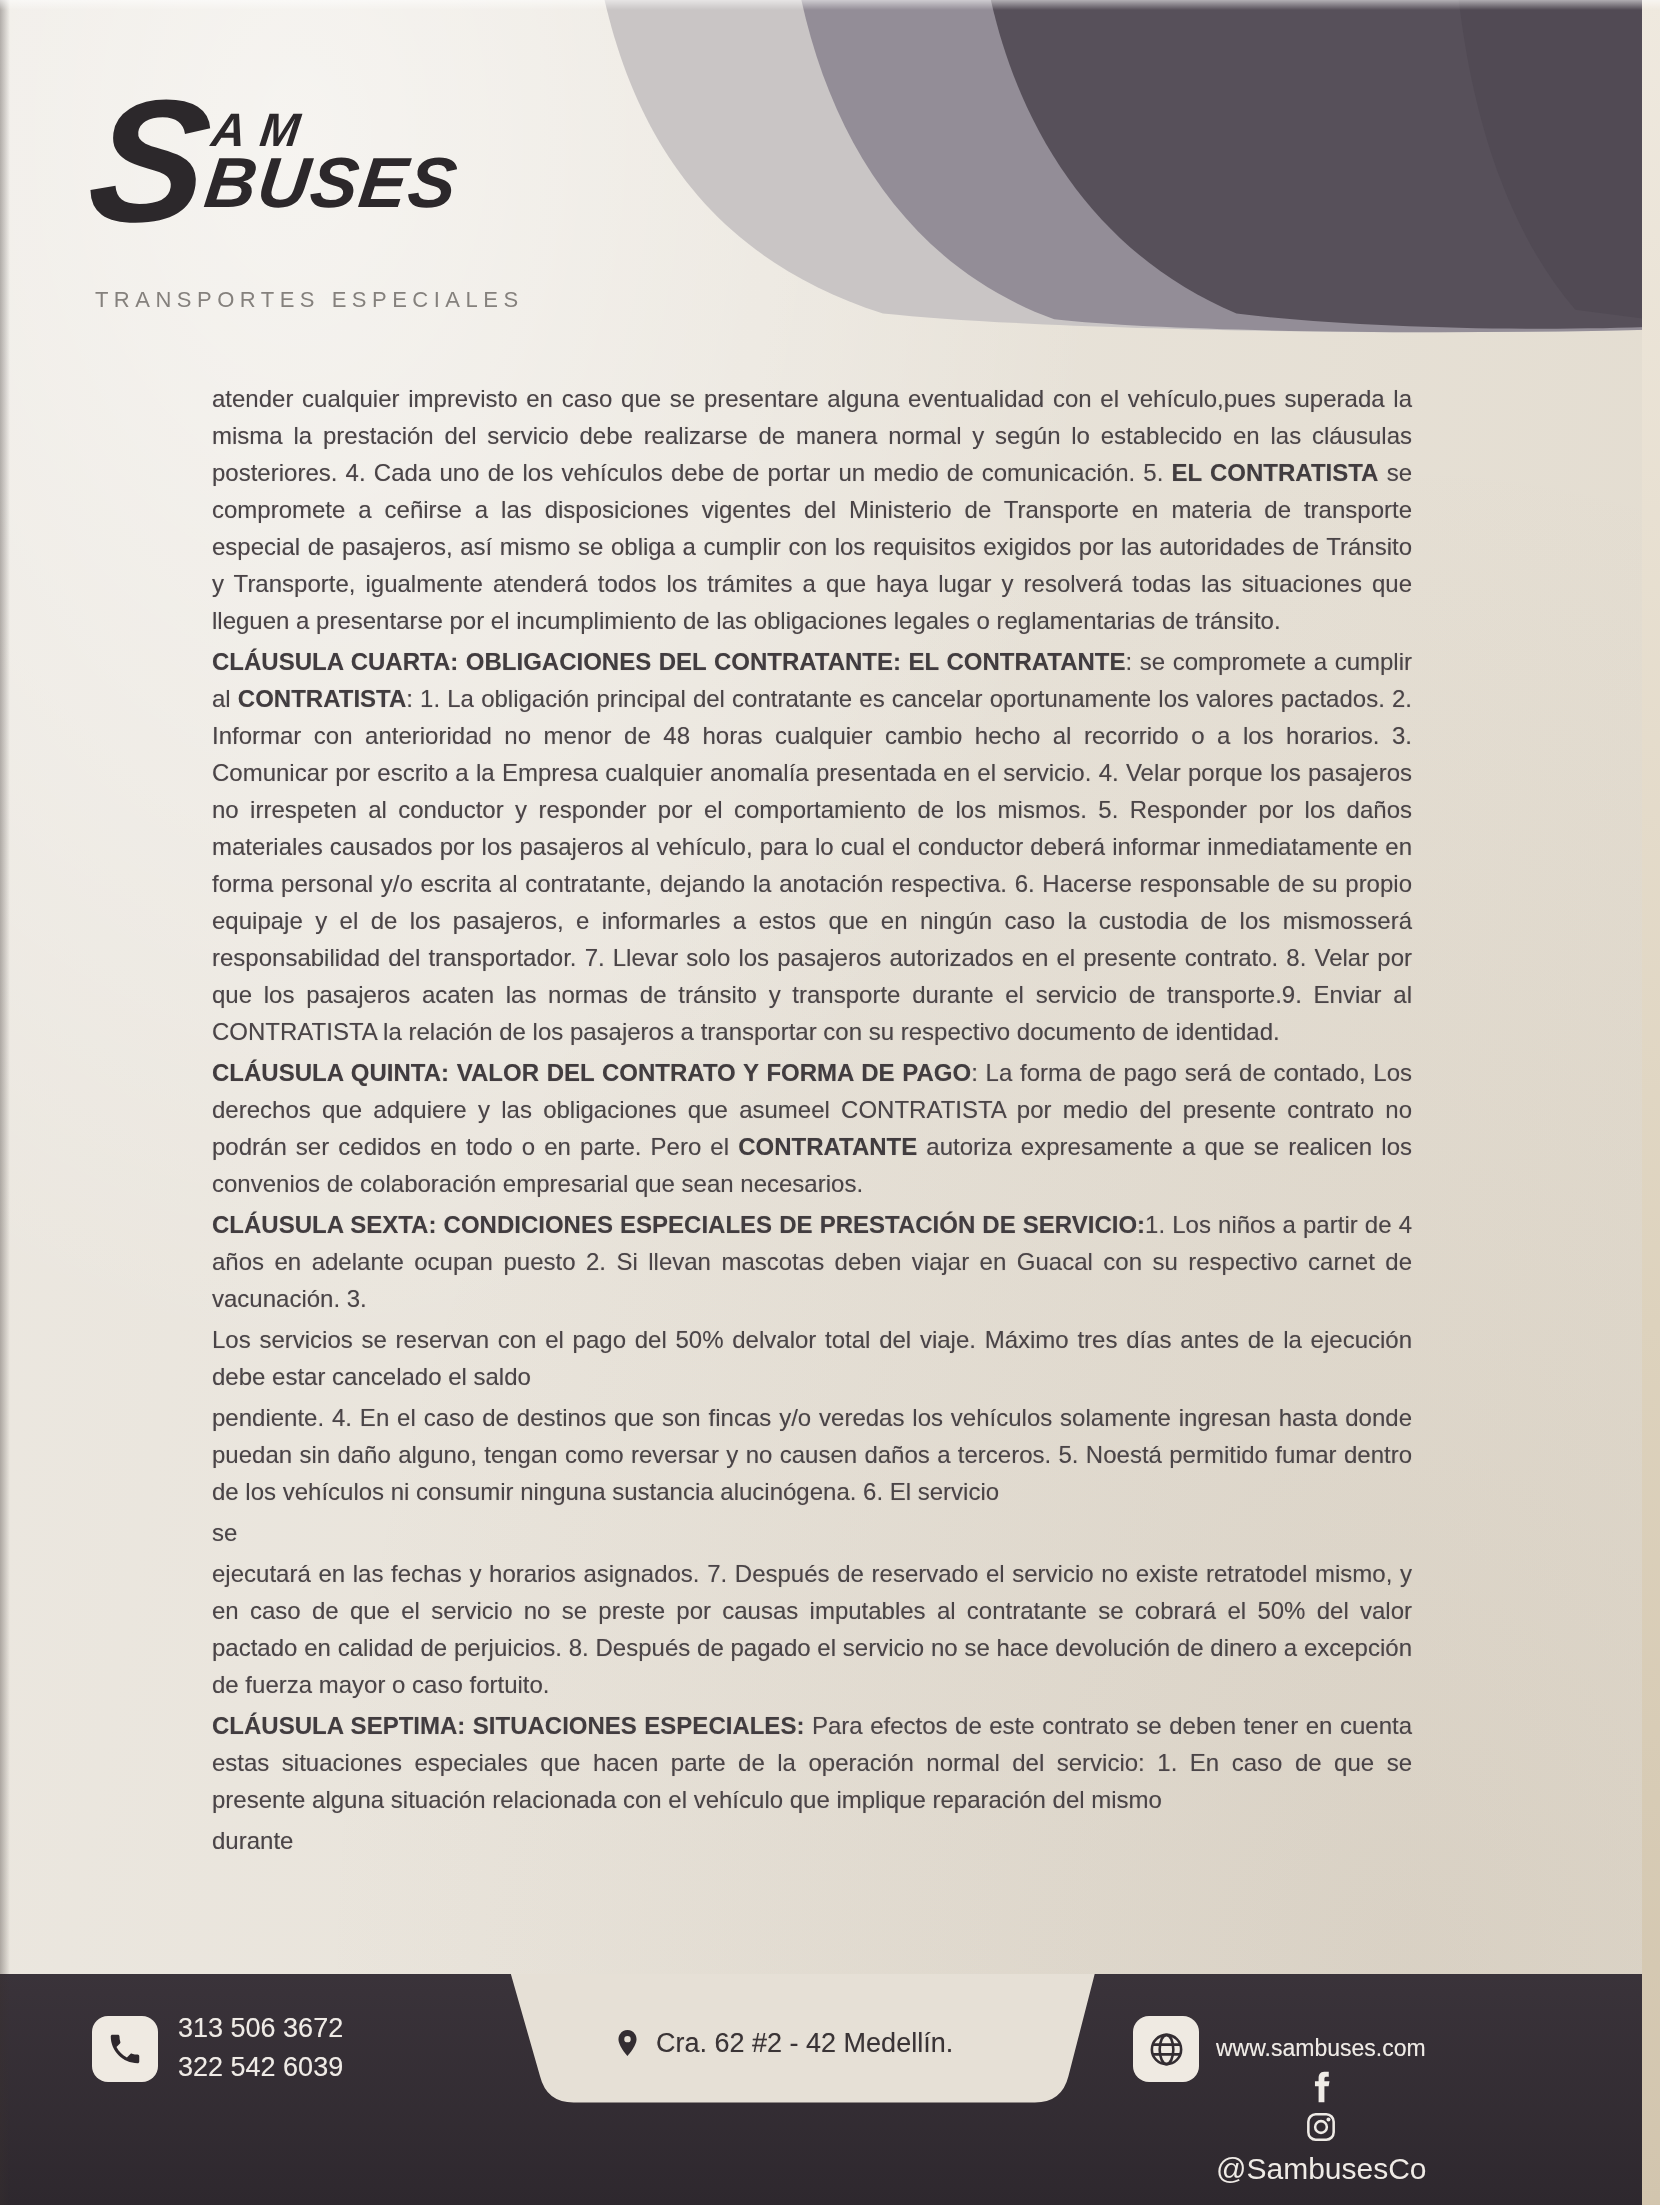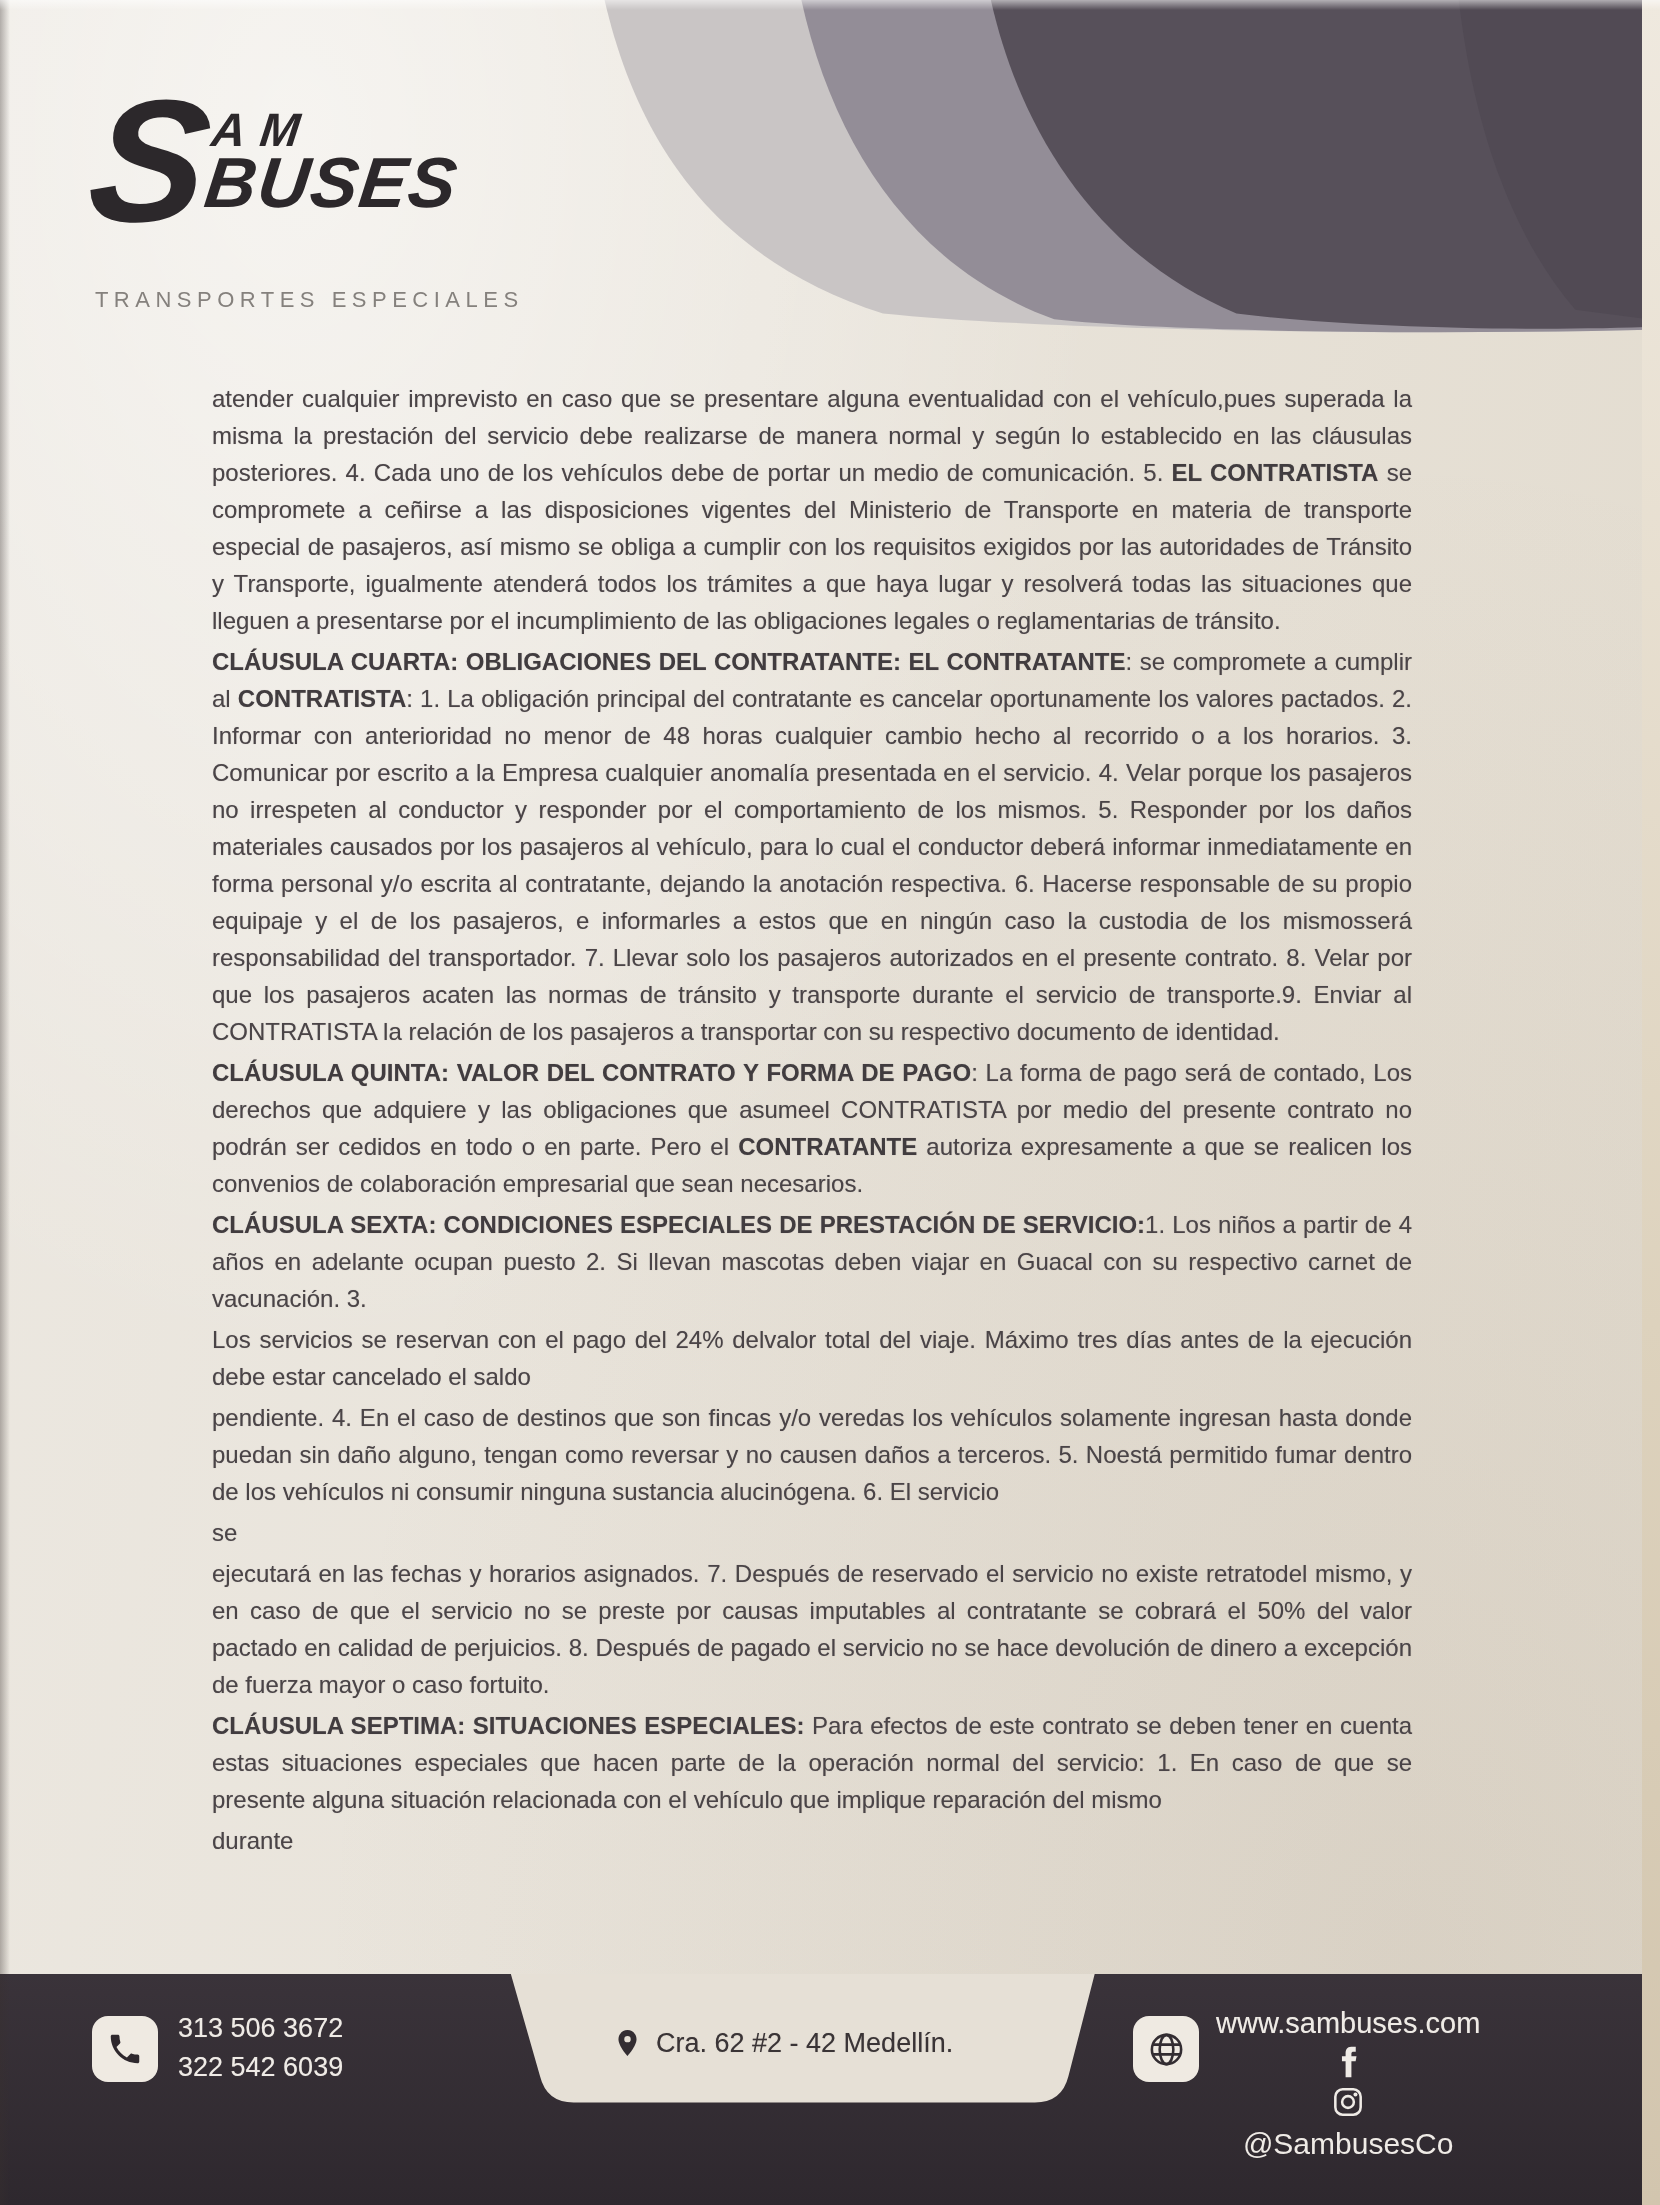--- a/index.html
+++ b/index.html
@@ -41,21 +41,21 @@
     position:absolute;width:66px;height:66px;border-radius:16px;background:#efeae2;
     display:flex;align-items:center;justify-content:center;
   }
   .f-phonebox{left:92px;top:42px;}
   .f-globebox{left:1133px;top:42px;}
   .f-phones{position:absolute;left:178px;top:35px;font-size:27px;line-height:39px;
     font-weight:normal;color:#efebe6;text-shadow:0 0 0.7px rgba(240,236,230,.5);}
   .f-address{position:absolute;left:612px;top:48px;display:flex;align-items:center;gap:13px;
     color:#3a3436;font-size:27px;text-shadow:0 0 0.7px rgba(58,52,54,.4);}
   .f-web{position:absolute;left:1216px;top:29px;color:#efebe6;}
-  .f-web-url{font-size:29px;line-height:41px;text-shadow:0 0 0.7px rgba(240,236,230,.5);}
+  .f-web-url{font-size:23px;line-height:41px;text-shadow:0 0 0.7px rgba(240,236,230,.5);margin-top:25px;}
   .f-social{display:flex;align-items:center;gap:8.8px;margin-top:1.5px;font-size:30px;flex-direction:column;}
   
   .edge-right{position:absolute;right:0;top:0;width:19px;height:2205px;z-index:9;
     background:linear-gradient(#efe9df,#ddd2bd 60%,#d2c5ae);}
   .edge-left{position:absolute;left:0;top:0;width:10.2px;height:2205px;z-index:9;
     background:linear-gradient(to right,rgba(56,48,46,.35),rgba(56,48,46,0));}
   .edge-top{position:absolute;left:0;top:0;width:1661px;height:10.2px;z-index:9;
     background:linear-gradient(rgba(255,255,255,.55),rgba(255,255,255,0));}
 </style>
 </head>
@@ -79,21 +79,21 @@
       </span>
     </div>
     <div class="logo-tagline">TRANSPORTES ESPECIALES</div>
   </div>
 
   <div class="doc-text">
     <p><span>atender cualquier imprevisto en caso que se presentare alguna eventualidad con el vehículo,pues superada la misma la prestación del servicio debe realizarse de manera normal y según lo establecido en las cláusulas posteriores. 4. Cada uno de los vehículos debe de portar un medio de comunicación. 5. </span><span class="b">EL CONTRATISTA</span><span> se compromete a ceñirse a las disposiciones vigentes del Ministerio de Transporte en materia de transporte especial de pasajeros, así mismo se obliga a cumplir con los requisitos exigidos por las autoridades de Tránsito y Transporte, igualmente atenderá todos los trámites a que haya lugar y resolverá todas las situaciones que lleguen a presentarse por el incumplimiento de las obligaciones legales o reglamentarias de tránsito.</span></p>
     <p><span class="b">CLÁUSULA CUARTA: OBLIGACIONES DEL CONTRATANTE: EL CONTRATANTE</span><span>: se compromete a cumplir al </span><span class="b">CONTRATISTA</span><span>: 1. La obligación principal del contratante es cancelar oportunamente los valores pactados. 2. Informar con anterioridad no menor de 48 horas cualquier cambio hecho al recorrido o a los horarios. 3. Comunicar por escrito a la Empresa cualquier anomalía presentada en el servicio. 4. Velar porque los pasajeros no irrespeten al conductor y responder por el comportamiento de los mismos. 5. Responder por los daños materiales causados por los pasajeros al vehículo, para lo cual el conductor deberá informar inmediatamente en forma personal y/o escrita al contratante, dejando la anotación respectiva. 6. Hacerse responsable de su propio equipaje y el de los pasajeros, e informarles a estos que en ningún caso la custodia de los mismosserá responsabilidad del transportador. 7. Llevar solo los pasajeros autorizados en el presente contrato. 8. Velar por que los pasajeros acaten las normas de tránsito y transporte durante el servicio de transporte.9. Enviar al CONTRATISTA la relación de los pasajeros a transportar con su respectivo documento de identidad.</span></p>
     <p><span class="b">CLÁUSULA QUINTA: VALOR DEL CONTRATO Y FORMA DE PAGO</span><span>: La forma de pago será de contado, Los derechos que adquiere y las obligaciones que asumeel CONTRATISTA por medio del presente contrato no podrán ser cedidos en todo o en parte. Pero el </span><span class="b">CONTRATANTE</span><span> autoriza expresamente a que se realicen los convenios de colaboración empresarial que sean necesarios.</span></p>
     <p><span class="b">CLÁUSULA SEXTA: CONDICIONES ESPECIALES DE PRESTACIÓN DE SERVICIO:</span><span>1. Los niños a partir de 4 años en adelante ocupan puesto 2. Si llevan mascotas deben viajar en Guacal con su respectivo carnet de vacunación. 3.</span></p>
-    <p><span>Los servicios se reservan con el pago del 24% delvalor total del viaje. Máximo tres días antes de la ejecución debe estar cancelado el saldo</span></p>
+    <p><span>Los servicios se reservan con el pago del 50% delvalor total del viaje. Máximo tres días antes de la ejecución debe estar cancelado el saldo</span></p>
     <p><span>pendiente. 4. En el caso de destinos que son fincas y/o veredas los vehículos solamente ingresan hasta donde puedan sin daño alguno, tengan como reversar y no causen daños a terceros. 5. Noestá permitido fumar dentro de los vehículos ni consumir ninguna sustancia alucinógena. 6. El servicio</span></p>
     <p><span>se</span></p>
     <p><span>ejecutará en las fechas y horarios asignados. 7. Después de reservado el servicio no existe retratodel mismo, y en caso de que el servicio no se preste por causas imputables al contratante se cobrará el 50% del valor pactado en calidad de perjuicios. 8. Después de pagado el servicio no se hace devolución de dinero a excepción de fuerza mayor o caso fortuito.</span></p>
     <p><span class="b">CLÁUSULA SEPTIMA: SITUACIONES ESPECIALES:</span><span> Para efectos de este contrato se deben tener en cuenta estas situaciones especiales que hacen parte de la operación normal del servicio: 1. En caso de que se presente alguna situación relacionada con el vehículo que implique reparación del mismo</span></p>
     <p><span>durante</span></p>
   </div>
 
   <div class="footer">
     <svg class="footer-tab" width="1661" height="133" viewBox="0 0 2276 182">
       <path d="M 700 0 L 1500 0 L 1464 140 Q 1455 176 1418 176 L 786 176 Q 749 176 740 140 Z" fill="#e6e0d6"></path>

